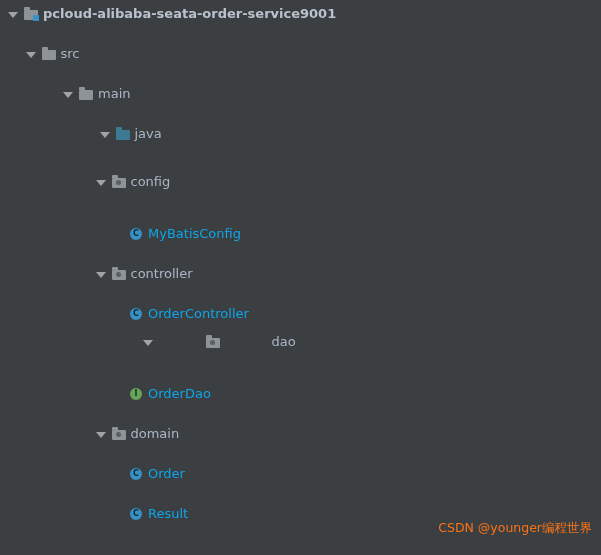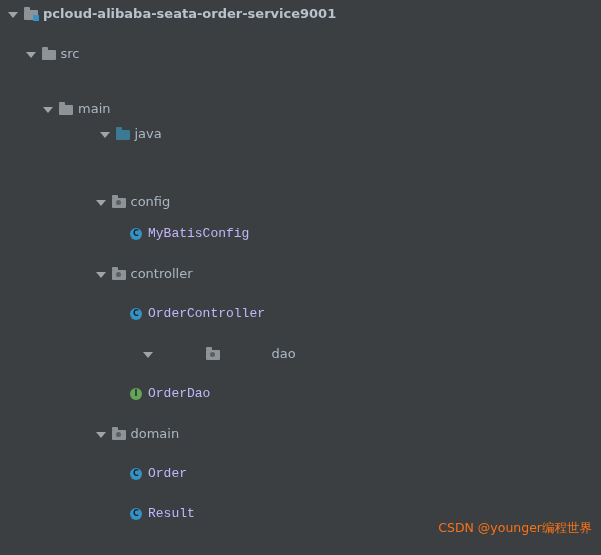--- a/index.html
+++ b/index.html
@@ -33,21 +33,21 @@
   .twisty.none::before{content:none;}
 
   .ic{
     width:16px;height:16px;flex:0 0 16px;
     margin-right:4px;position:relative;display:inline-block;
   }
   .label{
     color:#a9b7c6;
     line-height:16px;
   }
-  .label.cls{color:#c4b5fd;font-family:Liberation Mono, monospace;}
+  .label.cls{color:#0ea5e9;}
   .label.bold{font-weight:bold;color:#b9c3ce;}
 
   
   .fold{position:absolute;left:1px;top:3px;width:14px;height:11px;}
   .fold::before{ 
     content:"";position:absolute;left:0;top:-2px;width:6px;height:3px;
     background:#8d9396;border-radius:1px 1px 0 0;
   }
   .fold::after{
     content:"";position:absolute;left:0;top:1px;width:14px;height:10px;
@@ -98,37 +98,37 @@
       <span class="label bold">pcloud-alibaba-seata-order-service9001</span>
     </div>
     <div class="row" style="top: 24px;">
       <span style="flex: 0 0 auto; height: 1px; width: 25.5px;"></span>
       <span class="twisty open"></span>
       <span class="ic">
         <span class="fold"></span>
       </span>
       <span class="label">src</span>
     </div>
-    <div class="row" style="top: 59px;">
+    <div class="row" style="top: 44px; padding-left: 20px;">
       <span style="flex: 0 0 auto; height: 1px; width: 43px;"></span>
       <span class="twisty open"></span>
       <span class="ic">
         <span class="fold"></span>
       </span>
       <span class="label">main</span>
     </div>
     <div class="row" style="top: 64px; margin-left: 39px;">
       <span style="flex: 0 0 auto; height: 1px; width: 60.5px;"></span>
       <span class="twisty open"></span>
       <span class="ic">
         <span class="fold teal"></span>
       </span>
       <span class="label">java</span>
     </div>
-    <div class="row" style="top: 112px;">
+    <div class="row" style="top: 92px;">
       <span style="flex: 0 0 auto; height: 1px; width: 95.5px;"></span>
       <span class="twisty open"></span>
       <span class="ic">
         <span class="fold"></span>
         <span class="badge-dot"></span>
       </span>
       <span class="label">config</span>
     </div>
     <div class="row" style="top: 124px;">
       <span style="flex: 0 0 auto; height: 1px; width: 113px;"></span>
@@ -148,21 +148,21 @@
       <span class="label">controller</span>
     </div>
     <div class="row" style="top: 164px;">
       <span style="flex: 0 0 auto; height: 1px; width: 113px;"></span>
       <span class="twisty none"></span>
       <span class="ic">
         <span class="circ c">C</span>
       </span>
       <span class="label cls">OrderController</span>
     </div>
-    <div class="row" style="top: 184px; gap: 47px;">
+    <div class="row" style="top: 172px; gap: 47px;">
       <span style="flex: 0 0 auto; height: 1px; width: 95.5px;"></span>
       <span class="twisty open"></span>
       <span class="ic">
         <span class="fold"></span>
         <span class="badge-dot"></span>
       </span>
       <span class="label">dao</span>
     </div>
     <div class="row" style="top: 204px;">
       <span style="flex: 0 0 auto; height: 1px; width: 113px;"></span>

